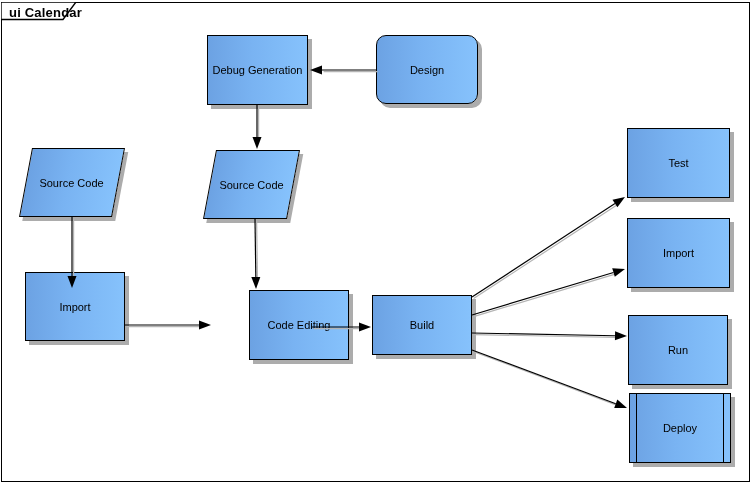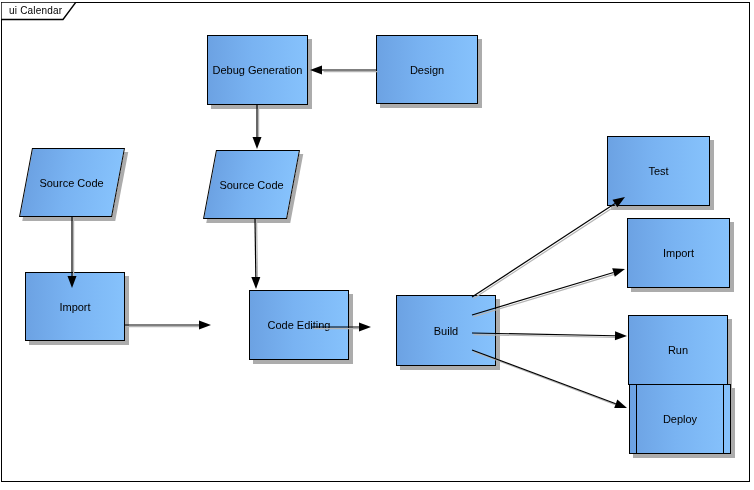--- a/index.html
+++ b/index.html
@@ -7,21 +7,21 @@
     position:relative;width:754px;height:490px;background:#fff;
     font-family:"Liberation Sans",sans-serif;overflow:hidden;
     --fill-l:#6CA2E3;--fill-r:#86C2FC;--nborder:#000;--nshadow:#ACACAC;--txt:#000;
   }
   .frame-border{
     position:absolute;left:1px;top:2px;width:749px;height:480px;
     border:1px solid #000;box-sizing:border-box;
   }
   .tab-svg{position:absolute;left:1px;top:2px;}
   .tab-label{
-    position:absolute;left:9px;top:5px;font-size:10px;font-weight:normal;color:#000;
+    position:absolute;left:9px;top:5px;font-size:13px;font-weight:bold;color:#000;
     letter-spacing:0.2px;
   }
   .node{
     position:absolute;box-sizing:border-box;
     background:linear-gradient(90deg,var(--fill-l) 0%,#79B3F2 45%,var(--fill-r) 100%);
     border:1px solid var(--nborder);
     box-shadow:4px 4px 0 var(--nshadow);
     display:flex;align-items:center;justify-content:center;
     font-size:11px;color:var(--txt);
   }
@@ -38,48 +38,48 @@
   <div class="frame-border"></div>
   <svg class="tab-svg" width="82" height="20">
     <polygon points="0,0 75,0 62,17.5 0,17.5" fill="#ffffff" stroke="#000000" stroke-width="1.4"></polygon>
   </svg>
   <span class="tab-label">ui Calendar</span>
 
   <div id="nodes">
       <div class="node rect" style="left: 207px; top: 35px; width: 101px; height: 70px;">
         <span class="lbl">Debug Generation</span>
       </div>
-      <div class="node rect" style="left: 376px; top: 35px; width: 102px; height: 69px;">
+      <div class="node rect" style="left: 376px; top: 35px; width: 102px; height: 69px; border-radius: 10px;">
         <span class="lbl">Design</span>
       </div>
       <div class="node parallelogram" style="left: 19px; top: 148px; width: 93px; height: 69px; transform-origin: 0px 100%; transform: skewX(-10.6698deg);">
         <span class="lbl" style="transform: skewX(10.6698deg);">Source Code</span>
       </div>
       <div class="node parallelogram" style="left: 203px; top: 150px; width: 84px; height: 69px; transform-origin: 0px 100%; transform: skewX(-10.6698deg);">
         <span class="lbl" style="transform: skewX(10.6698deg);">Source Code</span>
       </div>
       <div class="node rect" style="left: 25px; top: 272px; width: 100px; height: 69px;">
         <span class="lbl">Import</span>
       </div>
       <div class="node rect" style="left: 212px; top: 290px; width: 100px; height: 70px; margin-left: 37px;">
         <span class="lbl">Code Editing</span>
       </div>
-      <div class="node rect" style="left: 372px; top: 295px; width: 100px; height: 71px; margin-left: 24px;">
+      <div class="node rect" style="left: 372px; top: 295px; width: 100px; height: 60px;">
         <span class="lbl">Build</span>
       </div>
-      <div class="node rect" style="left: 607px; top: 128px; width: 103px; height: 70px; margin-top: 8px;">
+      <div class="node rect" style="left: 627px; top: 128px; width: 103px; height: 70px;">
         <span class="lbl">Test</span>
       </div>
       <div class="node rect" style="left: 627px; top: 218px; width: 103px; height: 70px;">
         <span class="lbl">Import</span>
       </div>
       <div class="node rect" style="left: 628px; top: 315px; width: 100px; height: 70px;">
         <span class="lbl">Run</span>
       </div>
-      <div class="node process" style="left: 629px; top: 384px; width: 102px; height: 70px;">
+      <div class="node process" style="left: 629px; top: 393px; width: 102px; height: 70px;">
         <span class="pline l"></span>
         <span class="pline r"></span>
         <span class="lbl">Deploy</span>
       </div>
     </div>
 
   <svg id="wires" width="754" height="490">
       <g>
         <line x1="377.6" y1="71.6" x2="323.6" y2="71.6" stroke="#B4B4B4" stroke-width="1.2"></line>
         <line x1="376" y1="70" x2="322" y2="70" stroke="#000000" stroke-width="1.2"></line>

